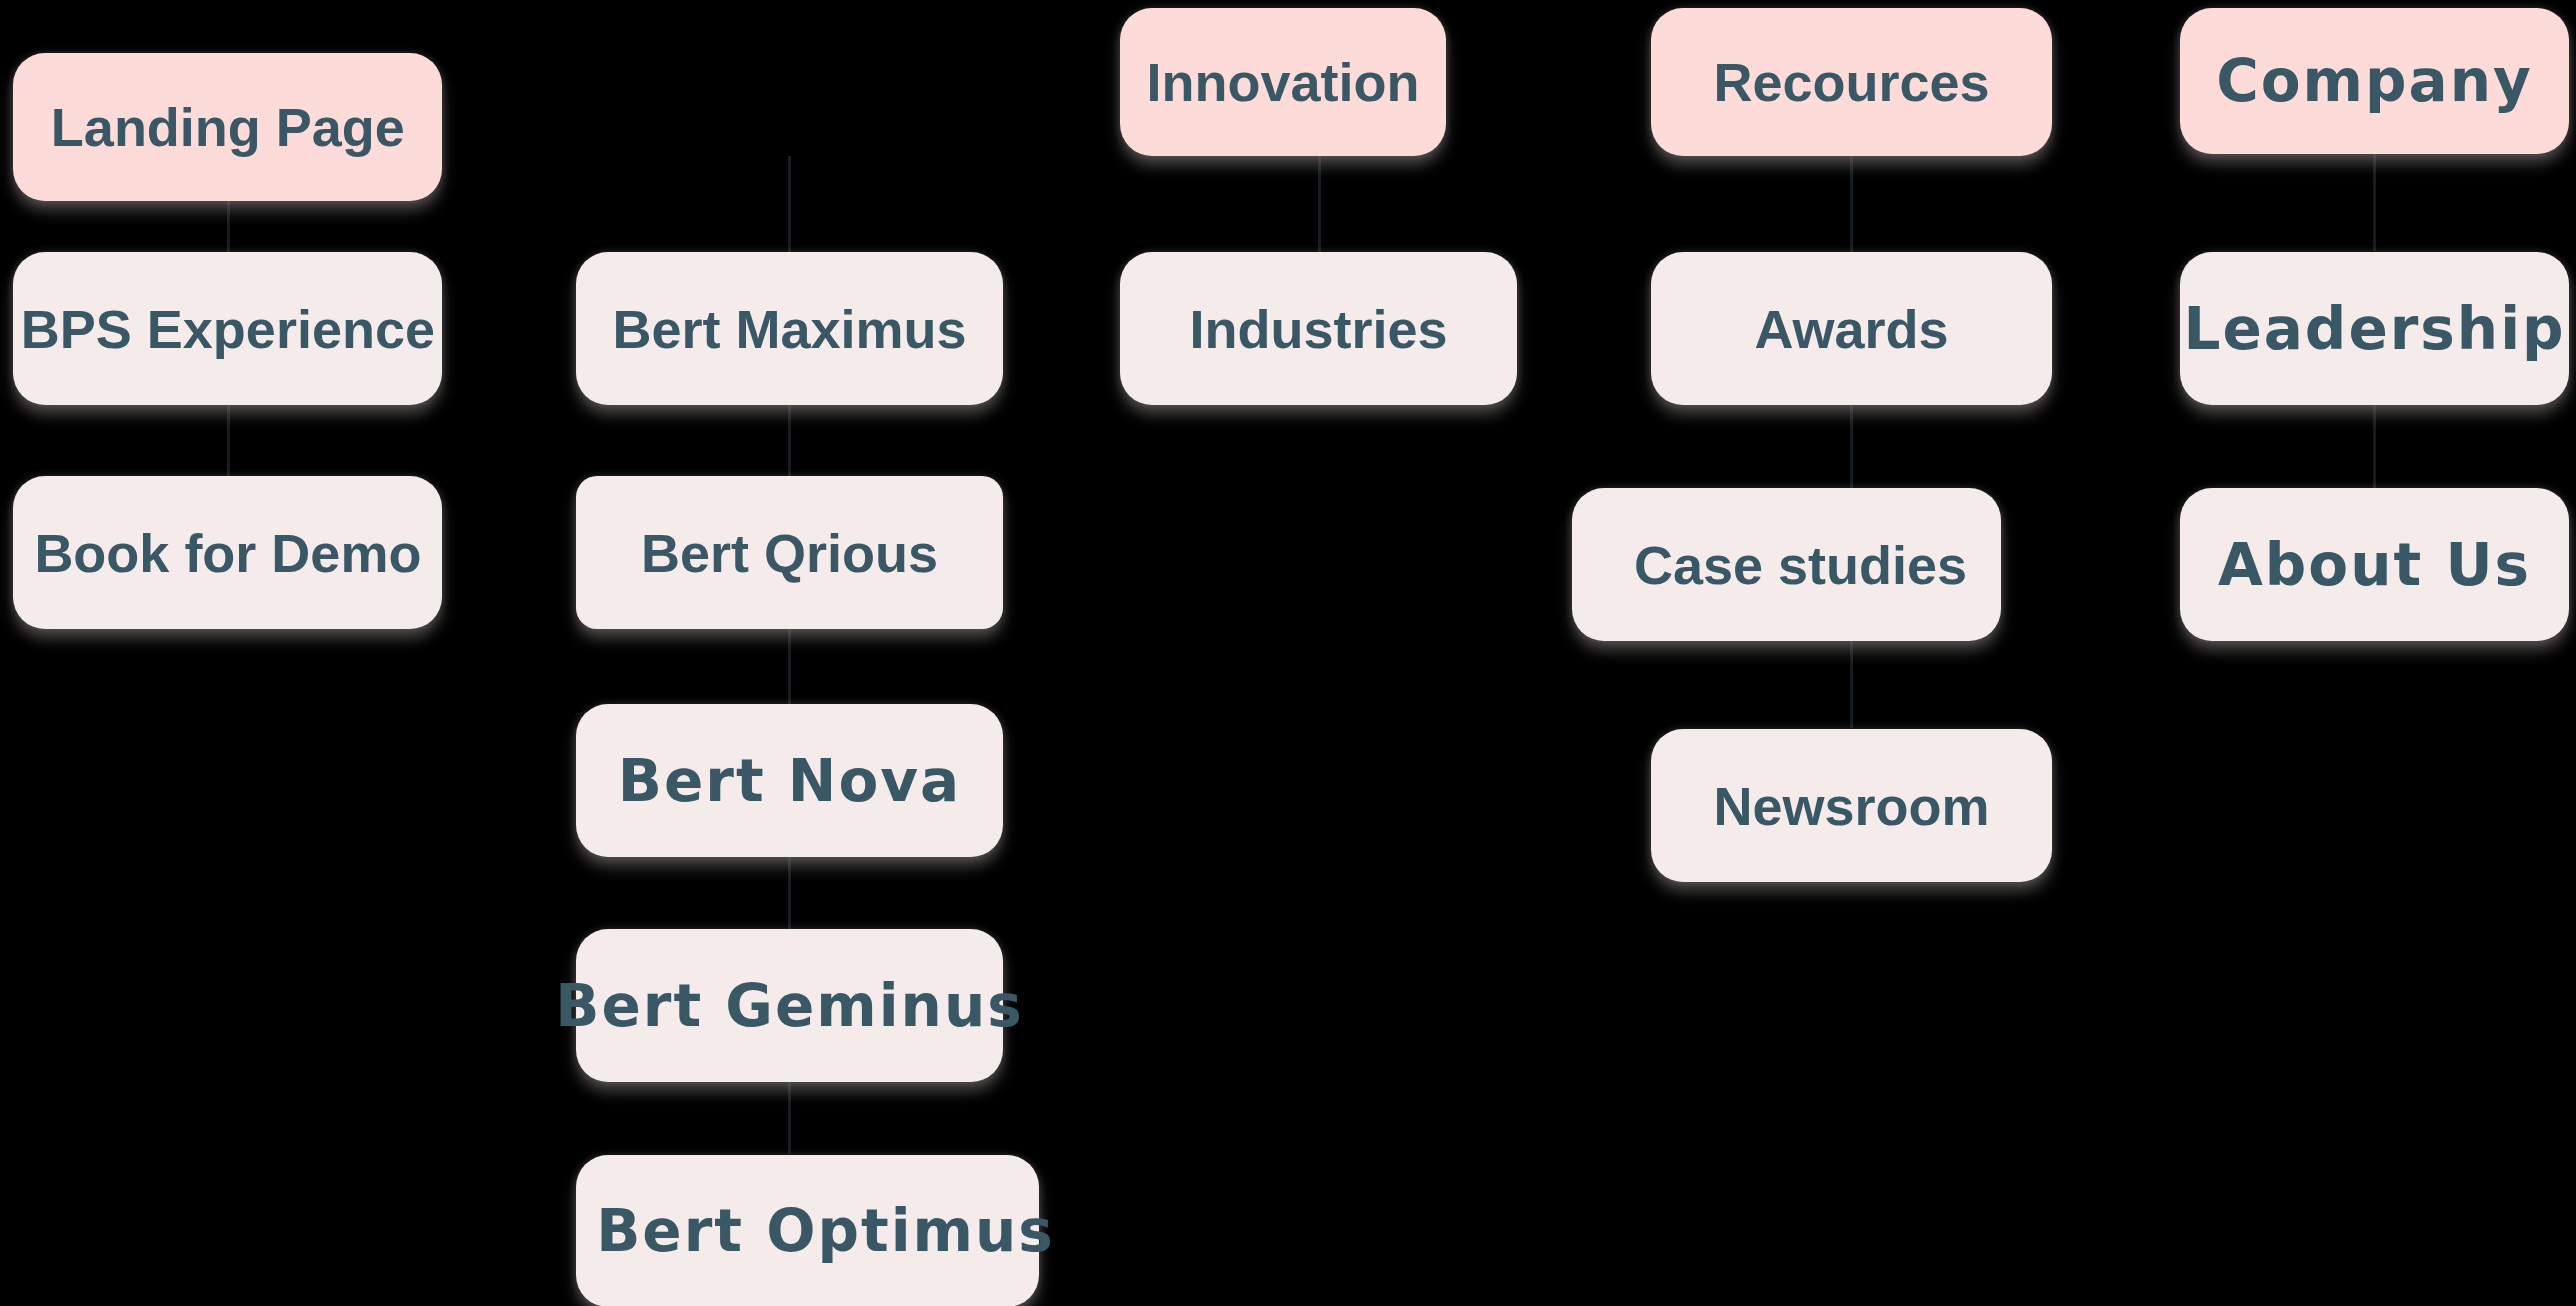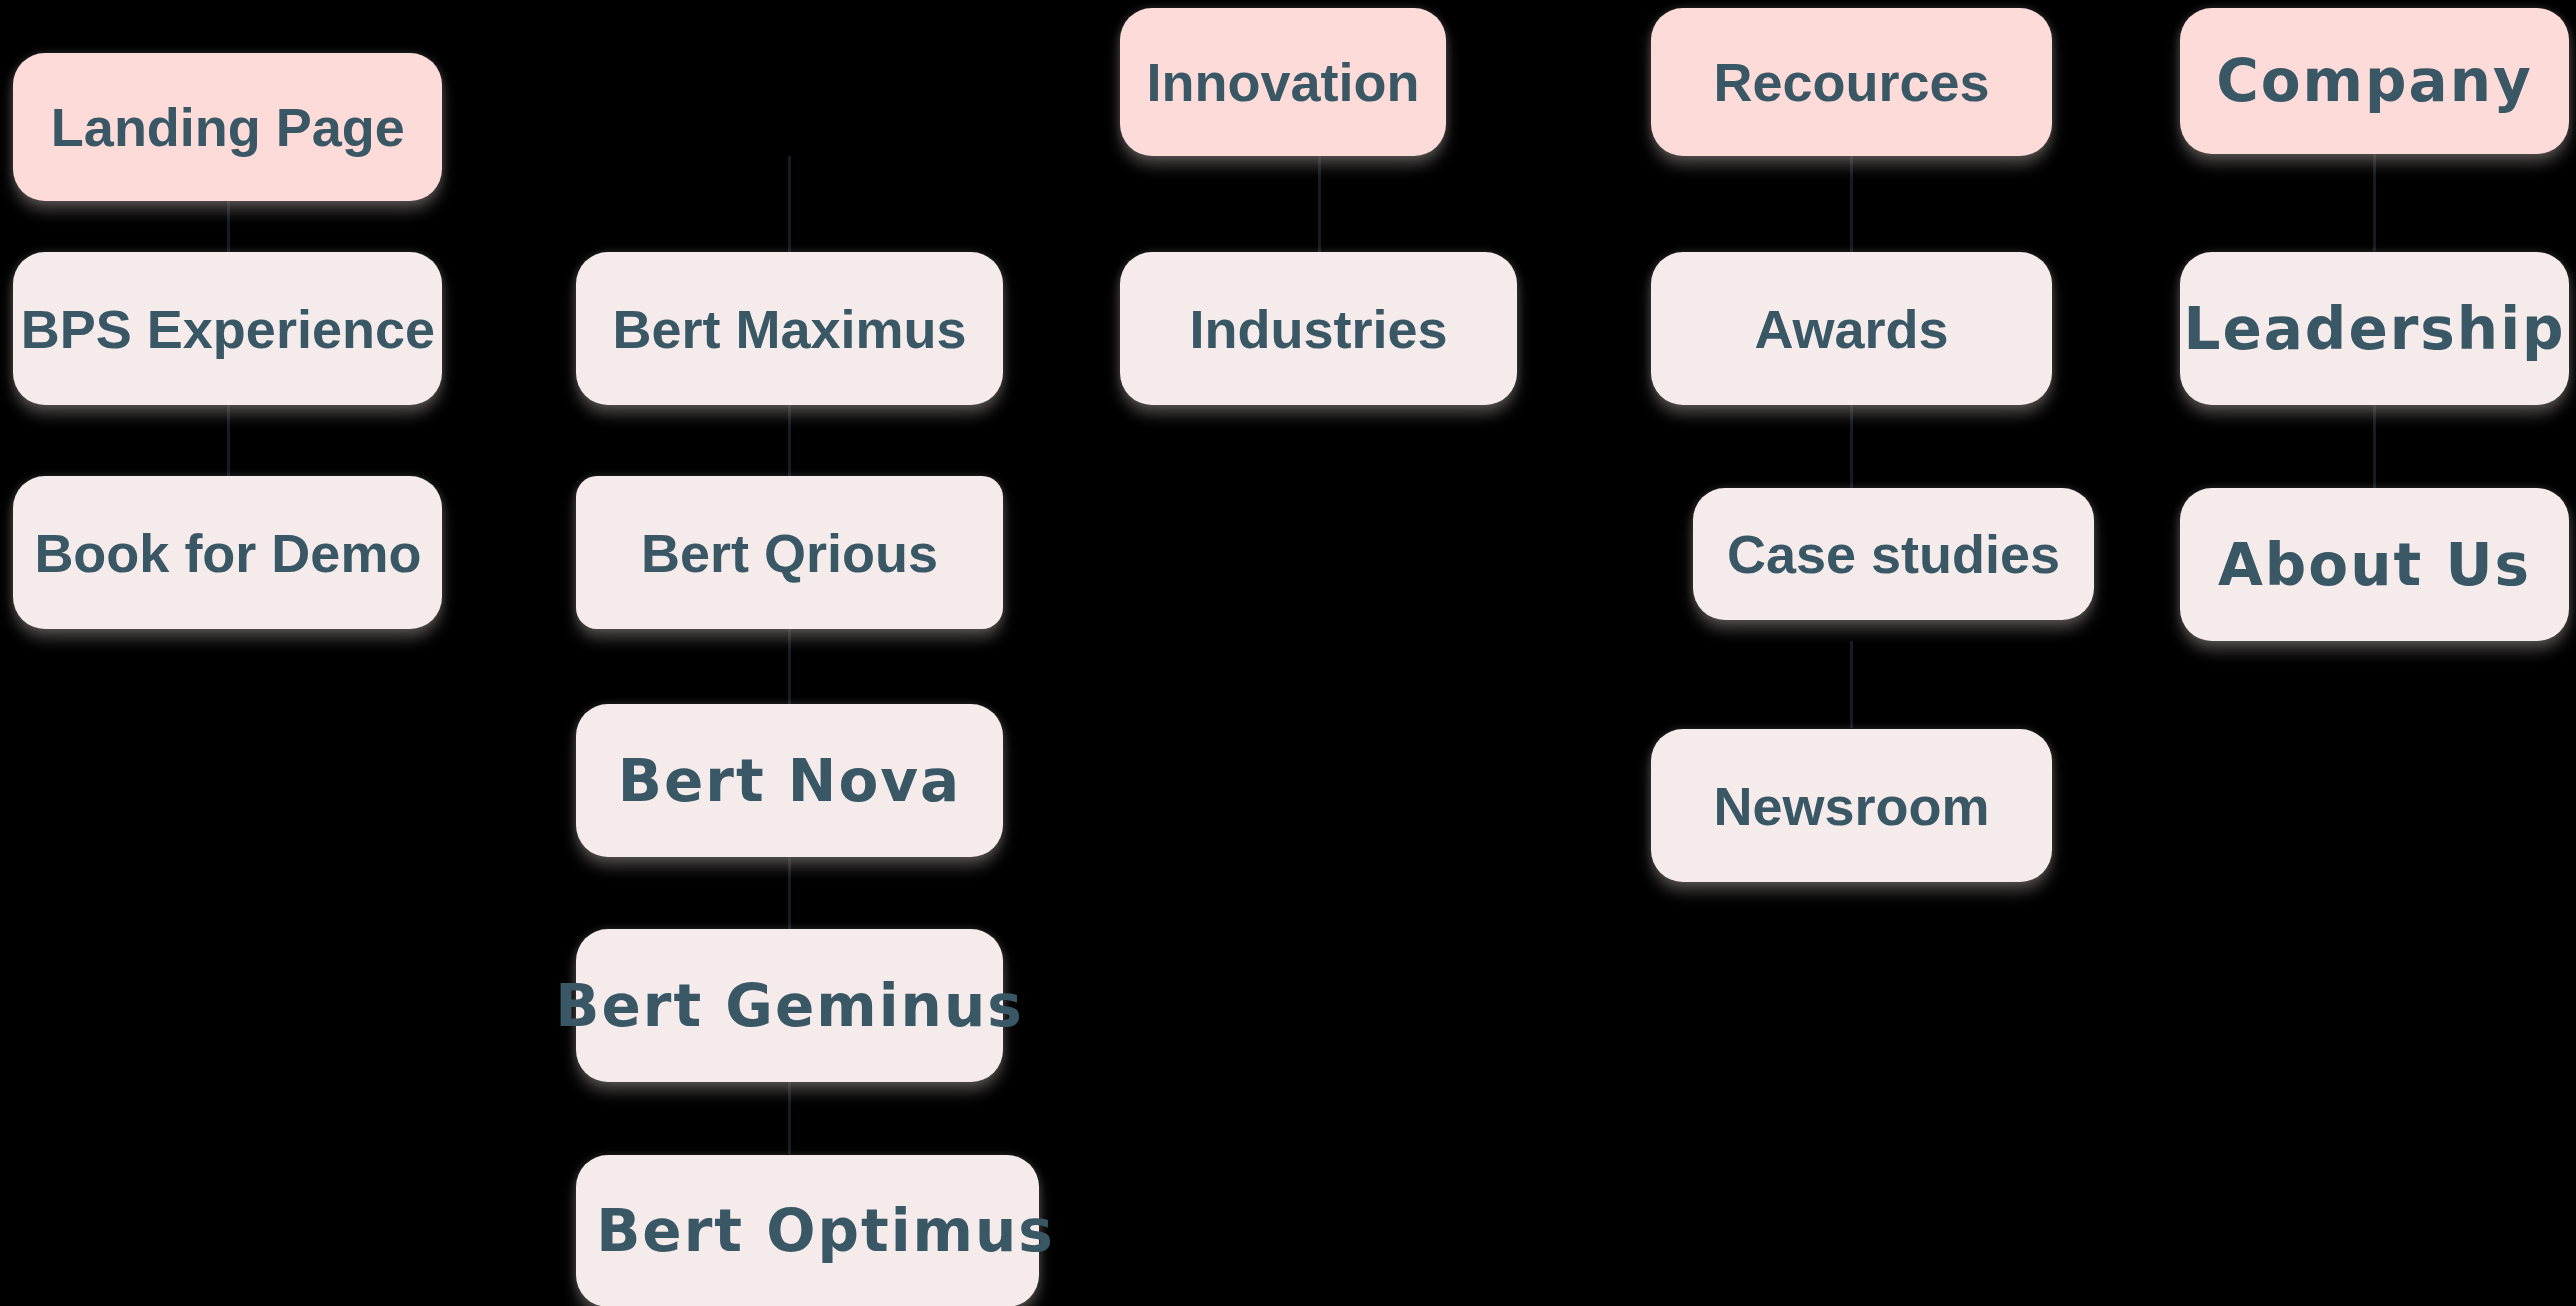--- a/index.html
+++ b/index.html
@@ -69,21 +69,21 @@
   <div class="connector" style="left:788px; top:629px; height:75px;"></div>
   <div class="connector" style="left:788px; top:857px; height:72px;"></div>
   <div class="connector" style="left:788px; top:1082px; height:72px;"></div>
 
   <div class="node header" style="left:1120px; top:8px; width:326px; height:148px;">Innovation</div>
   <div class="node item" style="left:1120px; top:252px; width:397px; height:153px;">Industries</div>
   <div class="connector" style="left:1318px; top:156px; height:96px;"></div>
 
   <div class="node header" style="left:1651px; top:8px; width:401px; height:148px;">Recources</div>
   <div class="node item" style="left:1651px; top:252px; width:401px; height:153px;">Awards</div>
-  <div class="node item" style="left:1693px; top:488px; width:401px; height:132px;">Case studies</div>
+  <div class="node item" style="left:1572px; top:488px; width:401px; height:153px;padding-left:28px;">Case studies</div>
   <div class="node item" style="left:1651px; top:729px; width:401px; height:153px;">Newsroom</div>
   <div class="connector" style="left:1850px; top:156px; height:96px;"></div>
   <div class="connector" style="left:1850px; top:405px; height:84px;"></div>
   <div class="connector" style="left:1850px; top:641px; height:87px;"></div>
 
   <div class="node header geo" style="left:2180px; top:8px; width:389px; height:146px;">Company</div>
   <div class="node item geo" style="left:2180px; top:252px; width:389px; height:153px;">Leadership</div>
   <div class="node item geo" style="left:2180px; top:488px; width:389px; height:153px;">About Us</div>
   <div class="connector" style="left:2373px; top:154px; height:97px;"></div>
   <div class="connector" style="left:2373px; top:405px; height:84px;"></div>

